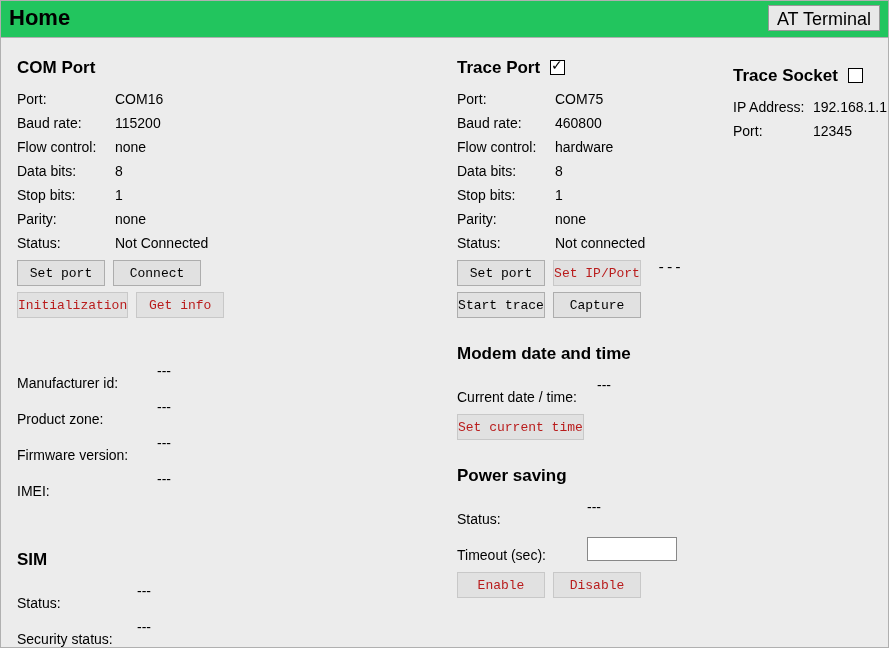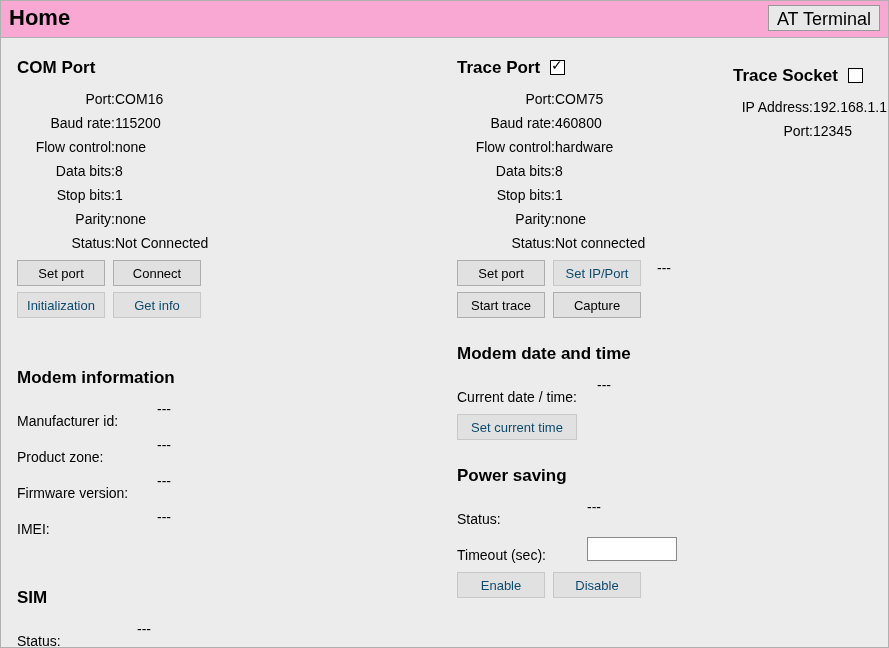--- a/index.html
+++ b/index.html
@@ -14,21 +14,21 @@
   }
   .window {
     width: 889px;
     height: 648px;
     background: #ececec;
     border: 1px solid #b0b0b0;
     display: flex;
     flex-direction: column;
   }
   .titlebar {
-    background: #f9a8d4;
+    background: #22c55e;
     border-bottom: 1px solid #b0b0b0;
     padding: 4px 8px 6px 8px;
     display: flex;
     align-items: flex-end;
     justify-content: space-between;
     height: 40px;
   }
   .titlebar h1 {
     font-size: 22px;
     font-weight: bold;
@@ -47,39 +47,39 @@
   .col-right { flex: 1; position: relative; }
 
   h2 {
     font-size: 17px;
     font-weight: bold;
     margin: 8px 0 10px 0;
   }
   h2.inline { display: inline-block; margin-right: 4px; text-align: center; }
 
   .kv { display: flex; margin-bottom: 2px; line-height: 22px; }
-  .kv .k { width: 98px; text-align: right; }
+  .kv .k { width: 98px; }
   .kv .v { }
 
   .kv2 { display: flex; margin-bottom: 2px; line-height: 22px; }
   .kv2 .k { width: 140px; margin-top: 12px; }
 
-  .btnrow { display: flex; gap: 8px; margin-top: 6px; margin-bottom: 4px; }
+  .btnrow { display: flex; gap: 8px; margin-top: 6px; margin-bottom: 4px; font-family: Liberation Mono, monospace; }
   button, .btn {
     font-family: inherit;
     font-size: 13px;
     background: #e1e1e1;
     border: 1px solid #adadad;
     padding: 3px 0;
     height: 26px;
     min-width: 88px;
     cursor: pointer;
   }
   button:disabled, .btn.disabled {
-    color: #0c4a6e;
+    color: #b91c1c;
     border-color: #c8c8c8;
     cursor: default;
   }
   .at-btn {
     background: #e8e8e8;
     border: 1px solid #999;
     padding: 3px 8px;
     font-size: 18px;
     cursor: pointer;
   }
@@ -180,21 +180,20 @@
           <button>Set port</button>
           <button>Connect</button>
         </div>
         <div class="btnrow">
           <button disabled="">Initialization</button>
           <button disabled="">Get info</button>
         </div>
       </div>
 
       <div class="section">
-        <h2>Modem information</h2>
         <div class="kv2">
             <span class="k">Manufacturer id:</span>
             <span>---</span>
           </div>
         <div class="kv2">
             <span class="k">Product zone:</span>
             <span>---</span>
           </div>
         <div class="kv2">
             <span class="k">Firmware version:</span>

